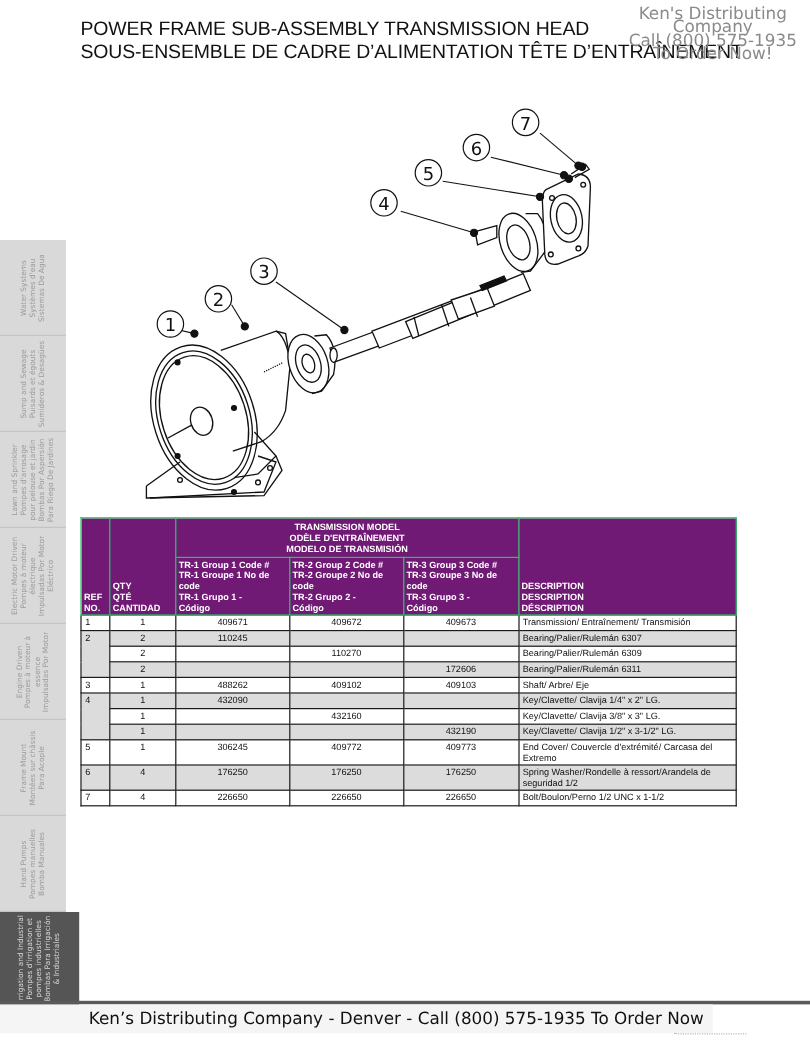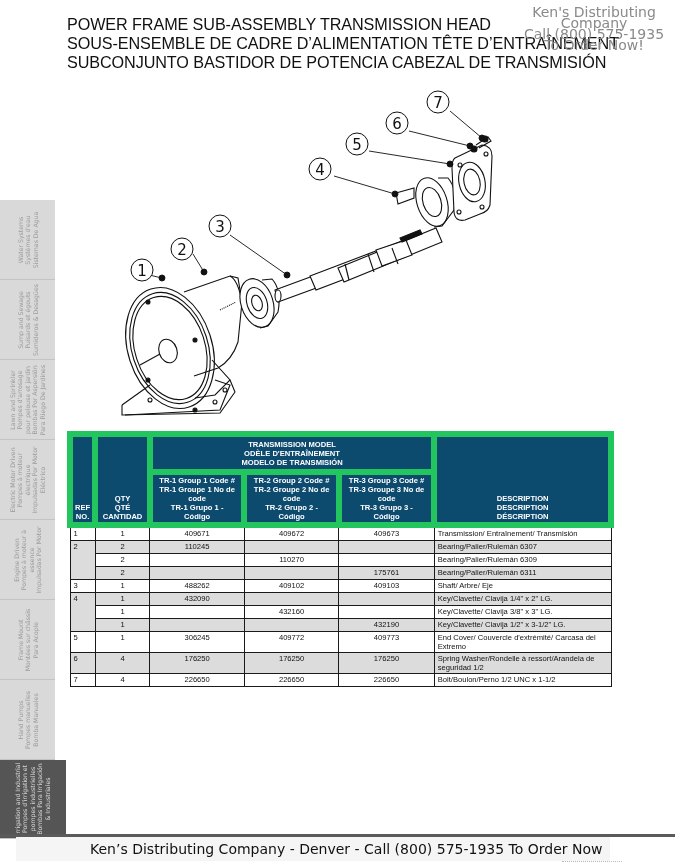--- a/index.html
+++ b/index.html
@@ -22,47 +22,46 @@
               white-space:pre; text-align:center; font-family:"DejaVu Sans", sans-serif;
               font-size:6.2px; line-height:7.4px; color:#9b9b9b; }
   .tab.active .lbl { color:#d8d8d8; }
 
   
   .diagram { position:absolute; left:120px; top:80px; width:380px; height:345px; }
 
   
   .parts { position:absolute; left:67px; top:431px; width:547px; border-collapse:collapse;
            font-size:7.6px; line-height:9px; }
-  .parts th { background:#0c4a6e; color:#fff; font-weight:bold; border:6px solid #22c55e;
+  .parts th { background:#701a75; color:#fff; font-weight:bold; border:1px solid #22c55e;
               padding:1px 2px; vertical-align:bottom;margin-left:10px; }
   .parts th.model { text-align:center; vertical-align:middle; }
-  .parts th.grp { text-align:center; }
-  .parts th.left { text-align:center; }
+  .parts th.grp { text-align:left; }
+  .parts th.left { text-align:left; }
   .parts td { border:1px solid #1a1a1a; padding:1px 3px; height:10px; vertical-align:top; }
   .parts td.c { text-align:center; }
   .parts tr.shade td { background:#dcdcdc; }
   .parts td.refcell { background:#dcdcdc; }
   .parts td.refw { background:#fff; }
 
   
   .footer-bar { position:absolute; left:0; top:834px; width:675px; height:3px; background:#5a5a5a; }
-  .footer { position:absolute; left:16px; top:837px; width:549px; height:24px; background:#f6f5f5;
+  .footer { position:absolute; left:0; top:837px; width:549px; height:24px; background:#f6f5f5;
             text-align:left;padding-left:45px; }
   .footer span { position:absolute; left:74px; top:4px; font-family:"DejaVu Sans", sans-serif;
                  font-size:14px; color:#111; white-space:nowrap; }
   .footnote { position:absolute; left:562px; top:861px; width:60px; height:3px;
               border-top:1px dotted #bbb; }
 </style>
 </head>
 <body>
 
 <div class="titles">
   <div>POWER FRAME SUB-ASSEMBLY TRANSMISSION HEAD</div>
   <div>SOUS-ENSEMBLE DE CADRE D’ALIMENTATION TÊTE D’ENTRAÎNEMENT</div>
-  <div>SUBCONJUNTO BASTIDOR DE POTENCIA CABEZAL DE TRANSMISIÓN</div>
 </div>
 
 <div class="watermark">
   <div>Ken's Distributing Company</div>
   <div>Call (800) 575-1935</div>
   <div>To Order Now!</div>
 </div>
 
 <div class="sidebar">
   <div class="tab" style="height:79px">
@@ -295,21 +294,21 @@
       <td class="c">2</td>
       <td class="c"></td>
       <td class="c">110270</td>
       <td class="c"></td>
       <td>Bearing/Palier/Rulemán 6309</td>
     </tr>
     <tr class="shade">
       <td class="c">2</td>
       <td class="c"></td>
       <td class="c"></td>
-      <td class="c">175761</td>
+      <td class="c">172606</td>
       <td>Bearing/Palier/Rulemán 6311</td>
     </tr>
     <tr>
       <td class="refw">3</td>
       <td class="c">1</td>
       <td class="c">488262</td>
       <td class="c">409102</td>
       <td class="c">409103</td>
       <td>Shaft/ Arbre/ Eje</td>
     </tr>

